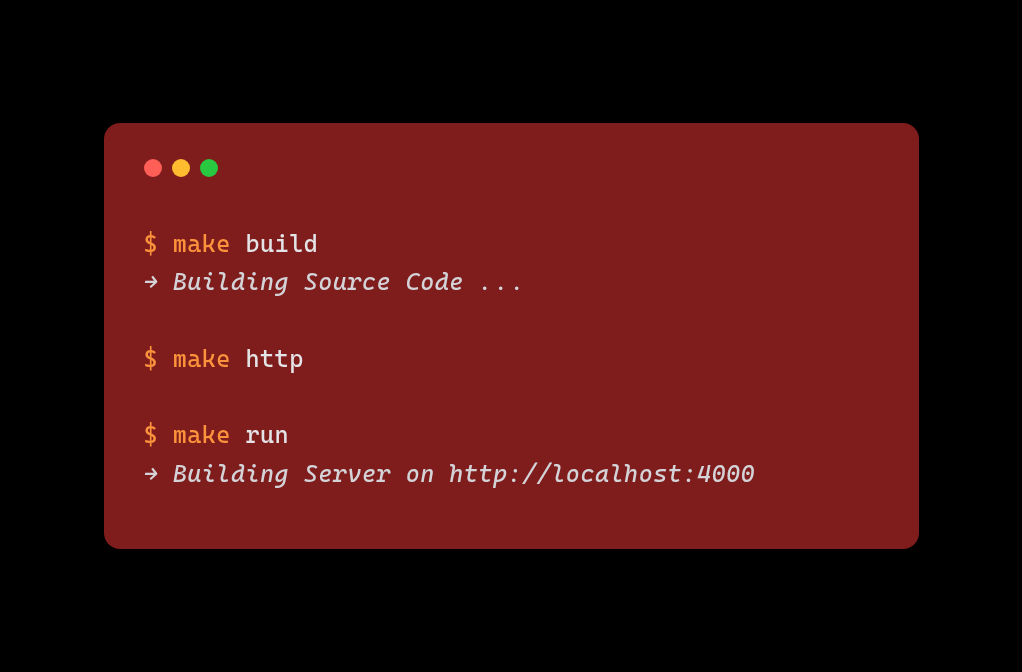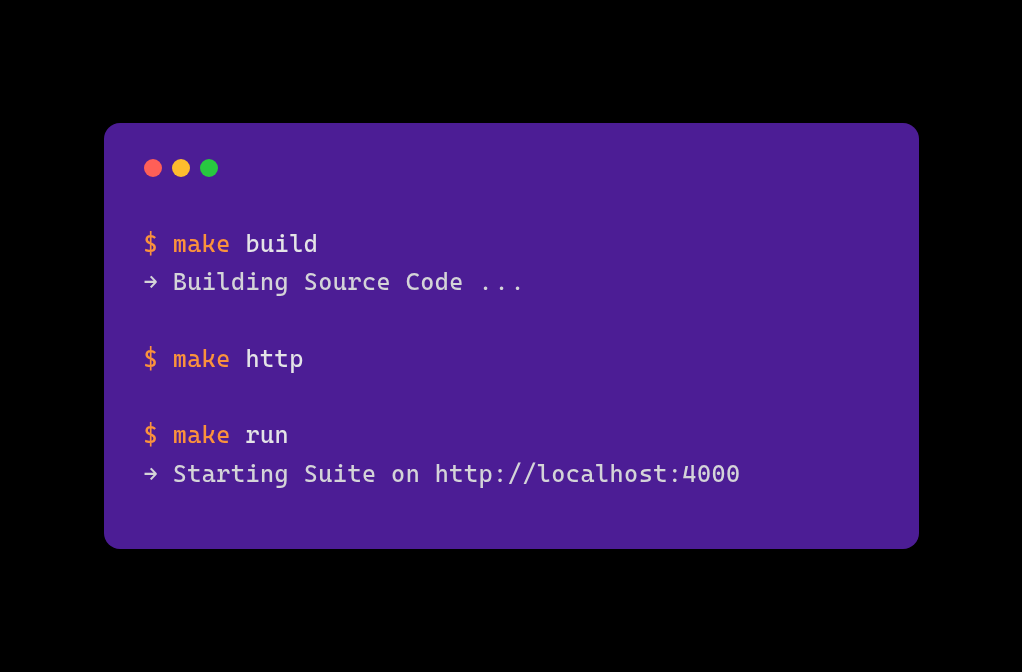--- a/index.html
+++ b/index.html
@@ -13,21 +13,21 @@
       height: 672px;
       background: #000000;
       display: flex;
       align-items: center;
       justify-content: center;
       font-family: ui-monospace, 'SF Mono', 'Cascadia Code', 'Menlo', 'Consolas', monospace;
     }
     
     .terminal-window {
       width: 815px;
-      background: #4c1d95;
+      background: #7f1d1d;
       border-radius: 16px;
       padding: 36px 40px 44px 40px;
     }
     
     .traffic-lights {
       display: flex;
       gap: 10px;
       margin-bottom: 48px;
     }
     
@@ -55,20 +55,21 @@
       margin-bottom: 12px;
     }
     
     .command-line {
       white-space: pre;
     }
     
     .output-line {
       color: #d4d4d8;
       white-space: pre;
+      font-style: italic;
     }
     
     .prompt-symbol {
       color: #fb923c;
     }
     
     .command-name {
       color: #fb923c;
     }
     
@@ -100,17 +101,17 @@
       <div class="command-line"><span class="prompt-symbol">$</span> <span class="command-name">make</span> <span class="command-arg">build</span></div>
       <div class="output-line"><span class="arrow">→</span> <span>Building Source Code</span> <span class="ellipsis">...</span></div>
     </div>
 
     <div class="command-block">
       <div class="command-line"><span class="prompt-symbol">$</span> <span class="command-name">make</span> <span class="command-arg">http</span></div>
     </div>
 
     <div class="command-block">
       <div class="command-line"><span class="prompt-symbol">$</span> <span class="command-name">make</span> <span class="command-arg">run</span></div>
-      <div class="output-line"><span class="arrow">→</span> <span>Starting Suite on http://localhost:4000</span><span class="ellipsis"></span></div>
+      <div class="output-line"><span class="arrow">→</span> <span>Building Server on http://localhost:4000</span><span class="ellipsis"></span></div>
     </div>
 
   </div>
 </div>
 
 </body></html>

